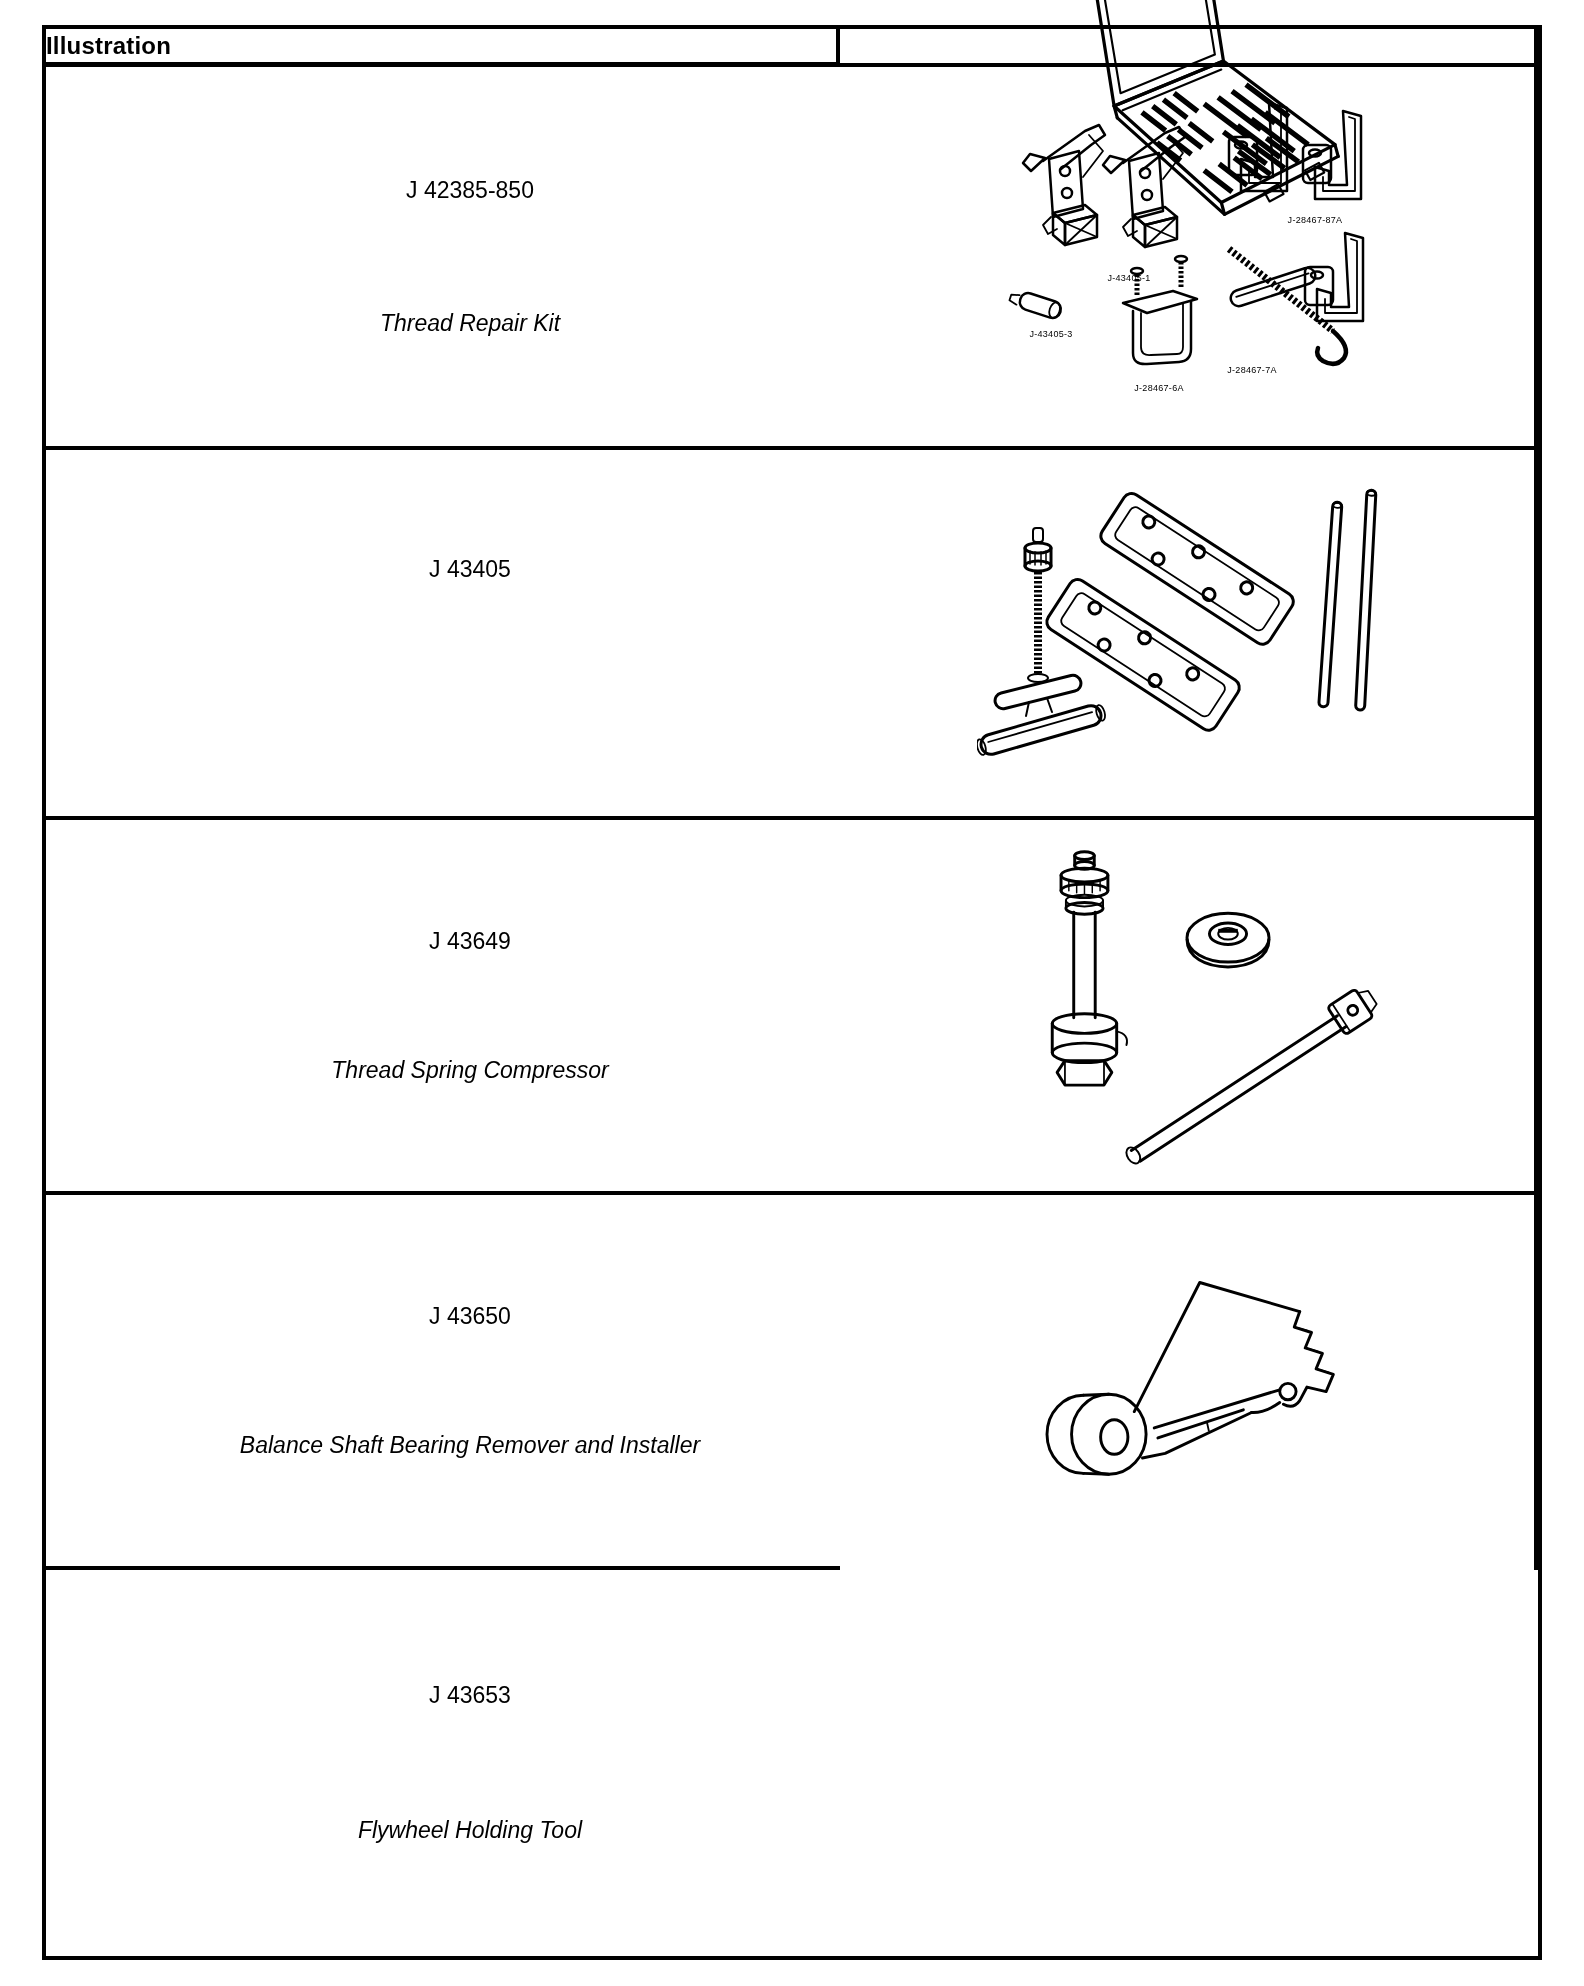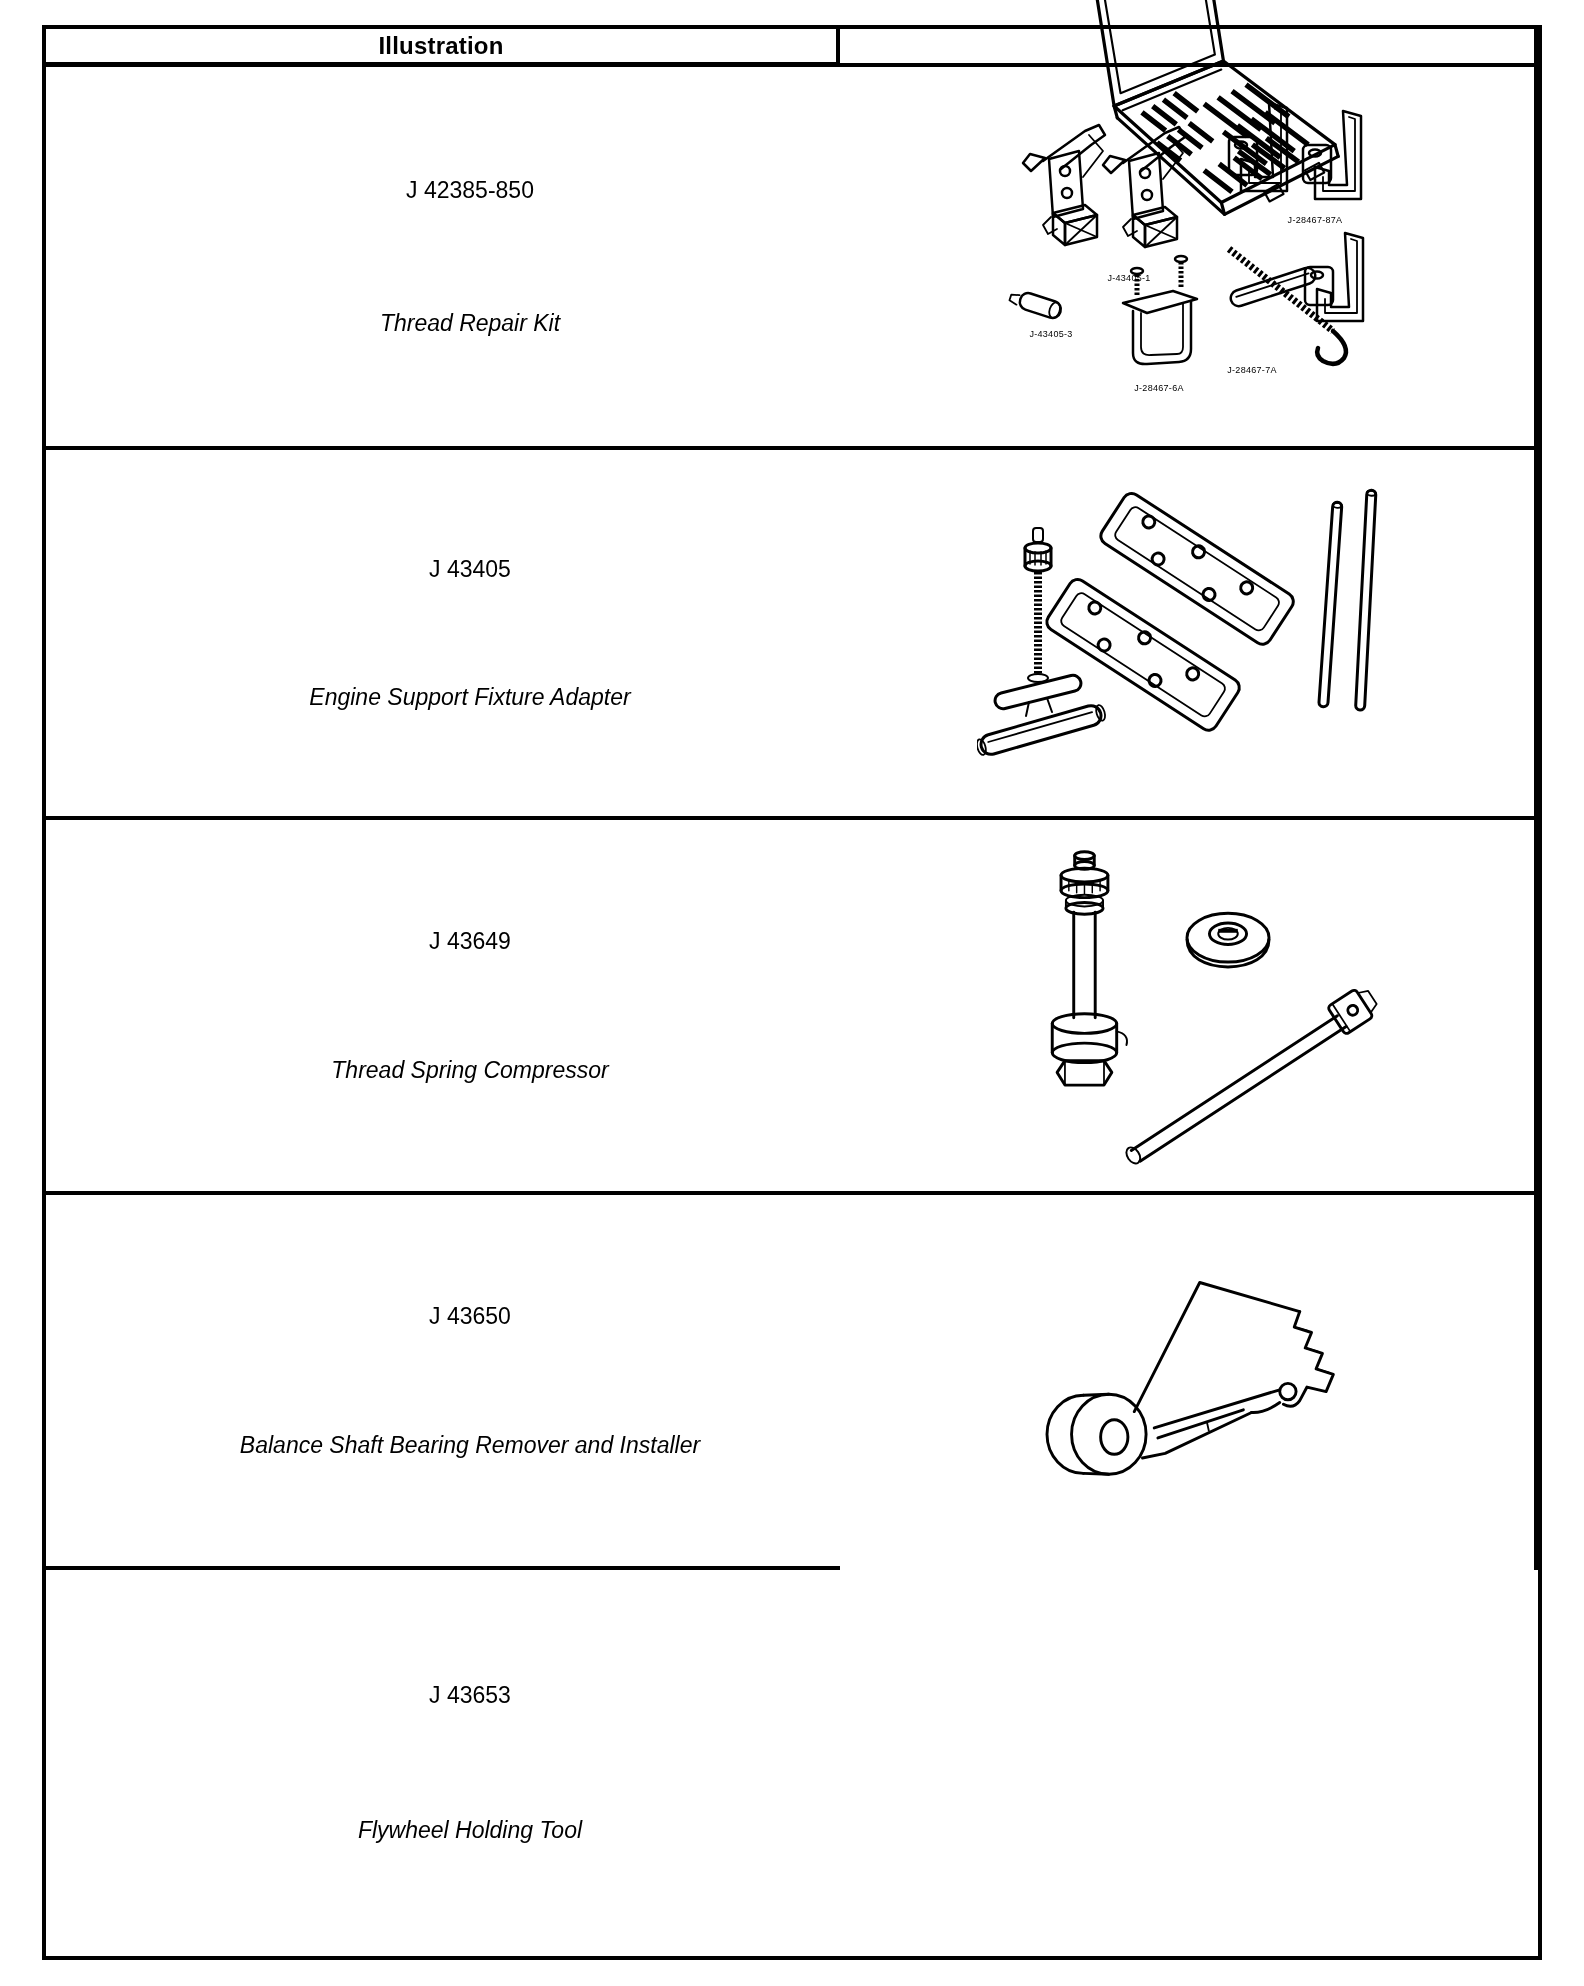--- a/index.html
+++ b/index.html
@@ -13,21 +13,21 @@
     display:grid;
     grid-template-columns:794px 698px;
     grid-template-rows:38px 383px 370px 375px 375px 386px;
     background:#fff;
   }
   .cell { box-sizing:border-box; position:relative; }
   .col-left { border-right:4px solid #000; }
   .rule-bottom { border-bottom:4px solid #000; }
   .header-cell {
     border-bottom:5px solid #000;
-    display:flex; align-items:center; justify-content:center;
+    display:flex; align-items:center; justify-content:flex-start;
     font-weight:bold; font-size:24px; letter-spacing:0.2px;
   }
   .illus-cell { display:flex; align-items:center; justify-content:center; }
   .text-cell  { }
   .tool-number, .tool-desc {
     position:absolute; left:0; width:100%; text-align:center;
     font-size:23px; line-height:1.15;padding-left:27px;
   }
   .tool-number { top:29%; }
   .tool-desc   { top:64%;font-style:italic; }
@@ -129,21 +129,20 @@
 
         <text class="lbl" text-anchor="middle" x="132" y="182">J-43405-1</text>
         <text class="lbl" text-anchor="middle" x="318" y="124">J-28467-87A</text>
         <text class="lbl" text-anchor="middle" x="54" y="238">J-43405-3</text>
         <text class="lbl" text-anchor="middle" x="162" y="292">J-28467-6A</text>
         <text class="lbl" text-anchor="middle" x="255" y="274">J-28467-7A</text>
       </svg>
     </div>
     <div class="cell rule-bottom text-cell">
       <div class="tool-number">J 43405</div>
-      <div class="tool-desc">Engine Support Fixture Adapter</div>
     </div>
 
     <div class="cell col-left rule-bottom illus-cell">
       <svg width="420" height="310" viewBox="0 0 420 310" fill="none" stroke="#000" stroke-width="3" stroke-linejoin="round" stroke-linecap="round">
         <defs>
           <g id="vplate">
             <rect x="0" y="0" width="200" height="58" rx="9"></rect>
             <rect x="12" y="10" width="176" height="38" rx="6" stroke-width="1.8"></rect>
             <circle cx="34" cy="16" r="6"></circle>
               <circle cx="92" cy="14" r="6"></circle>

